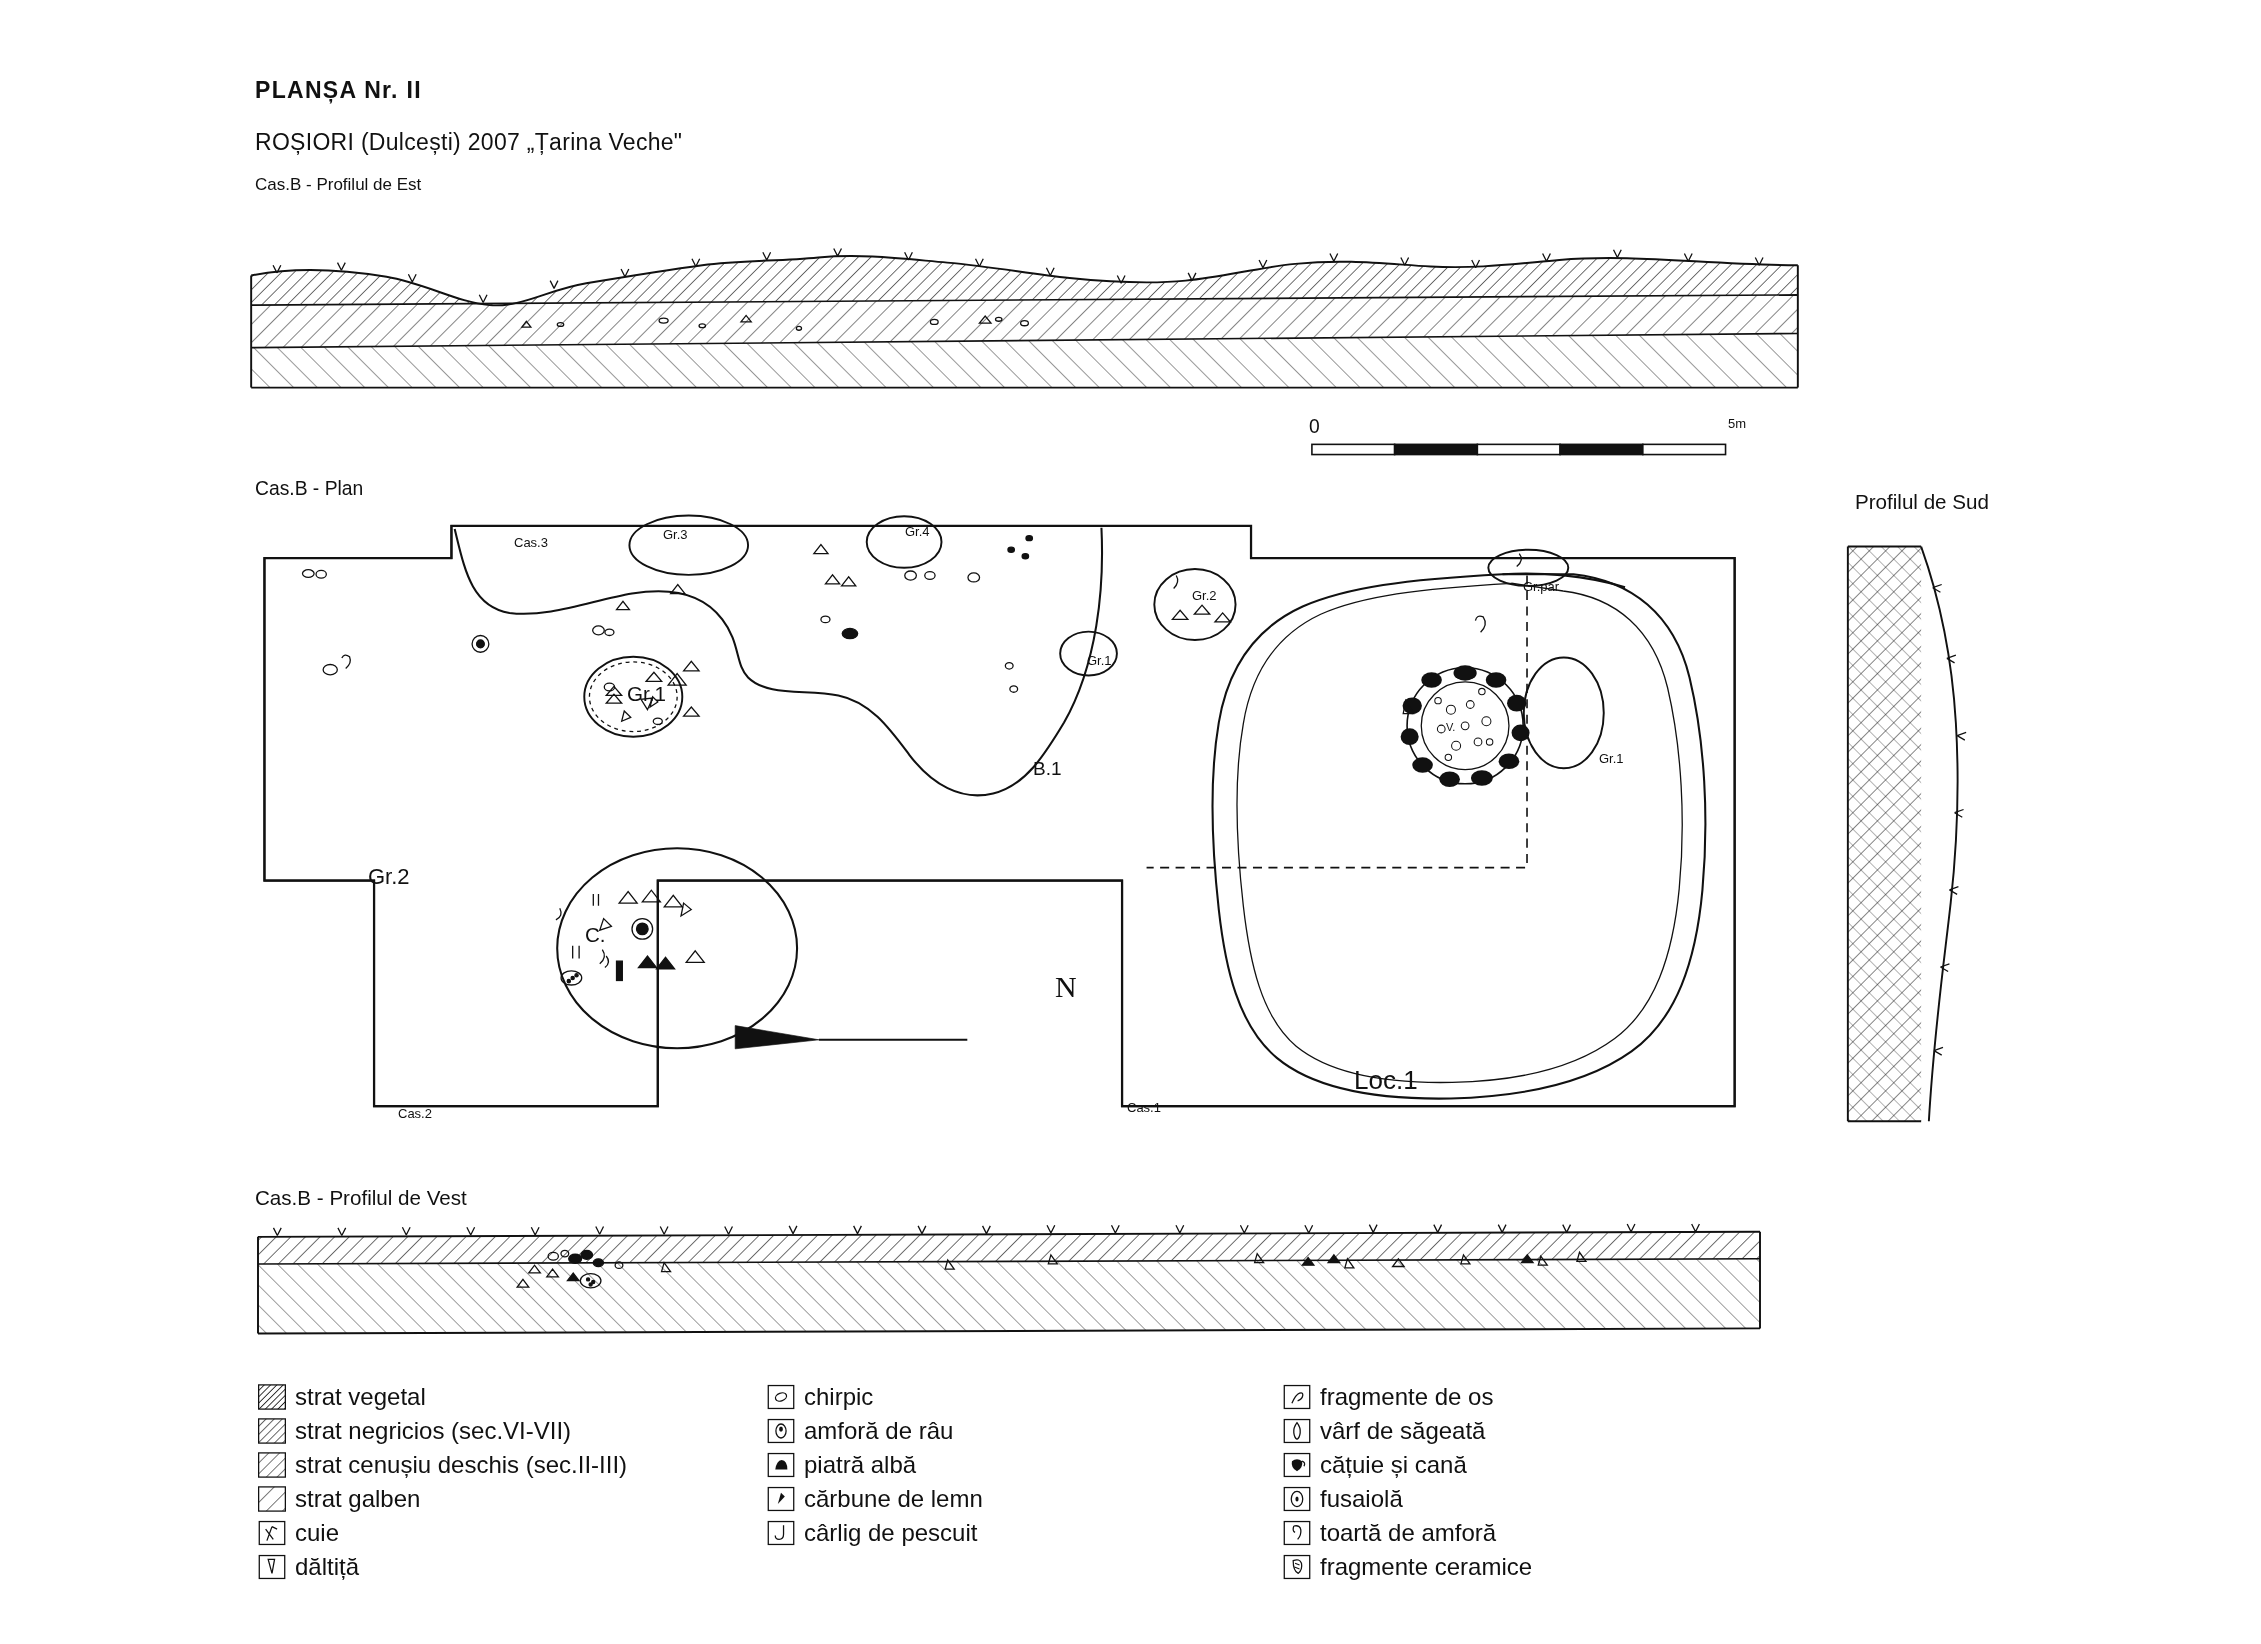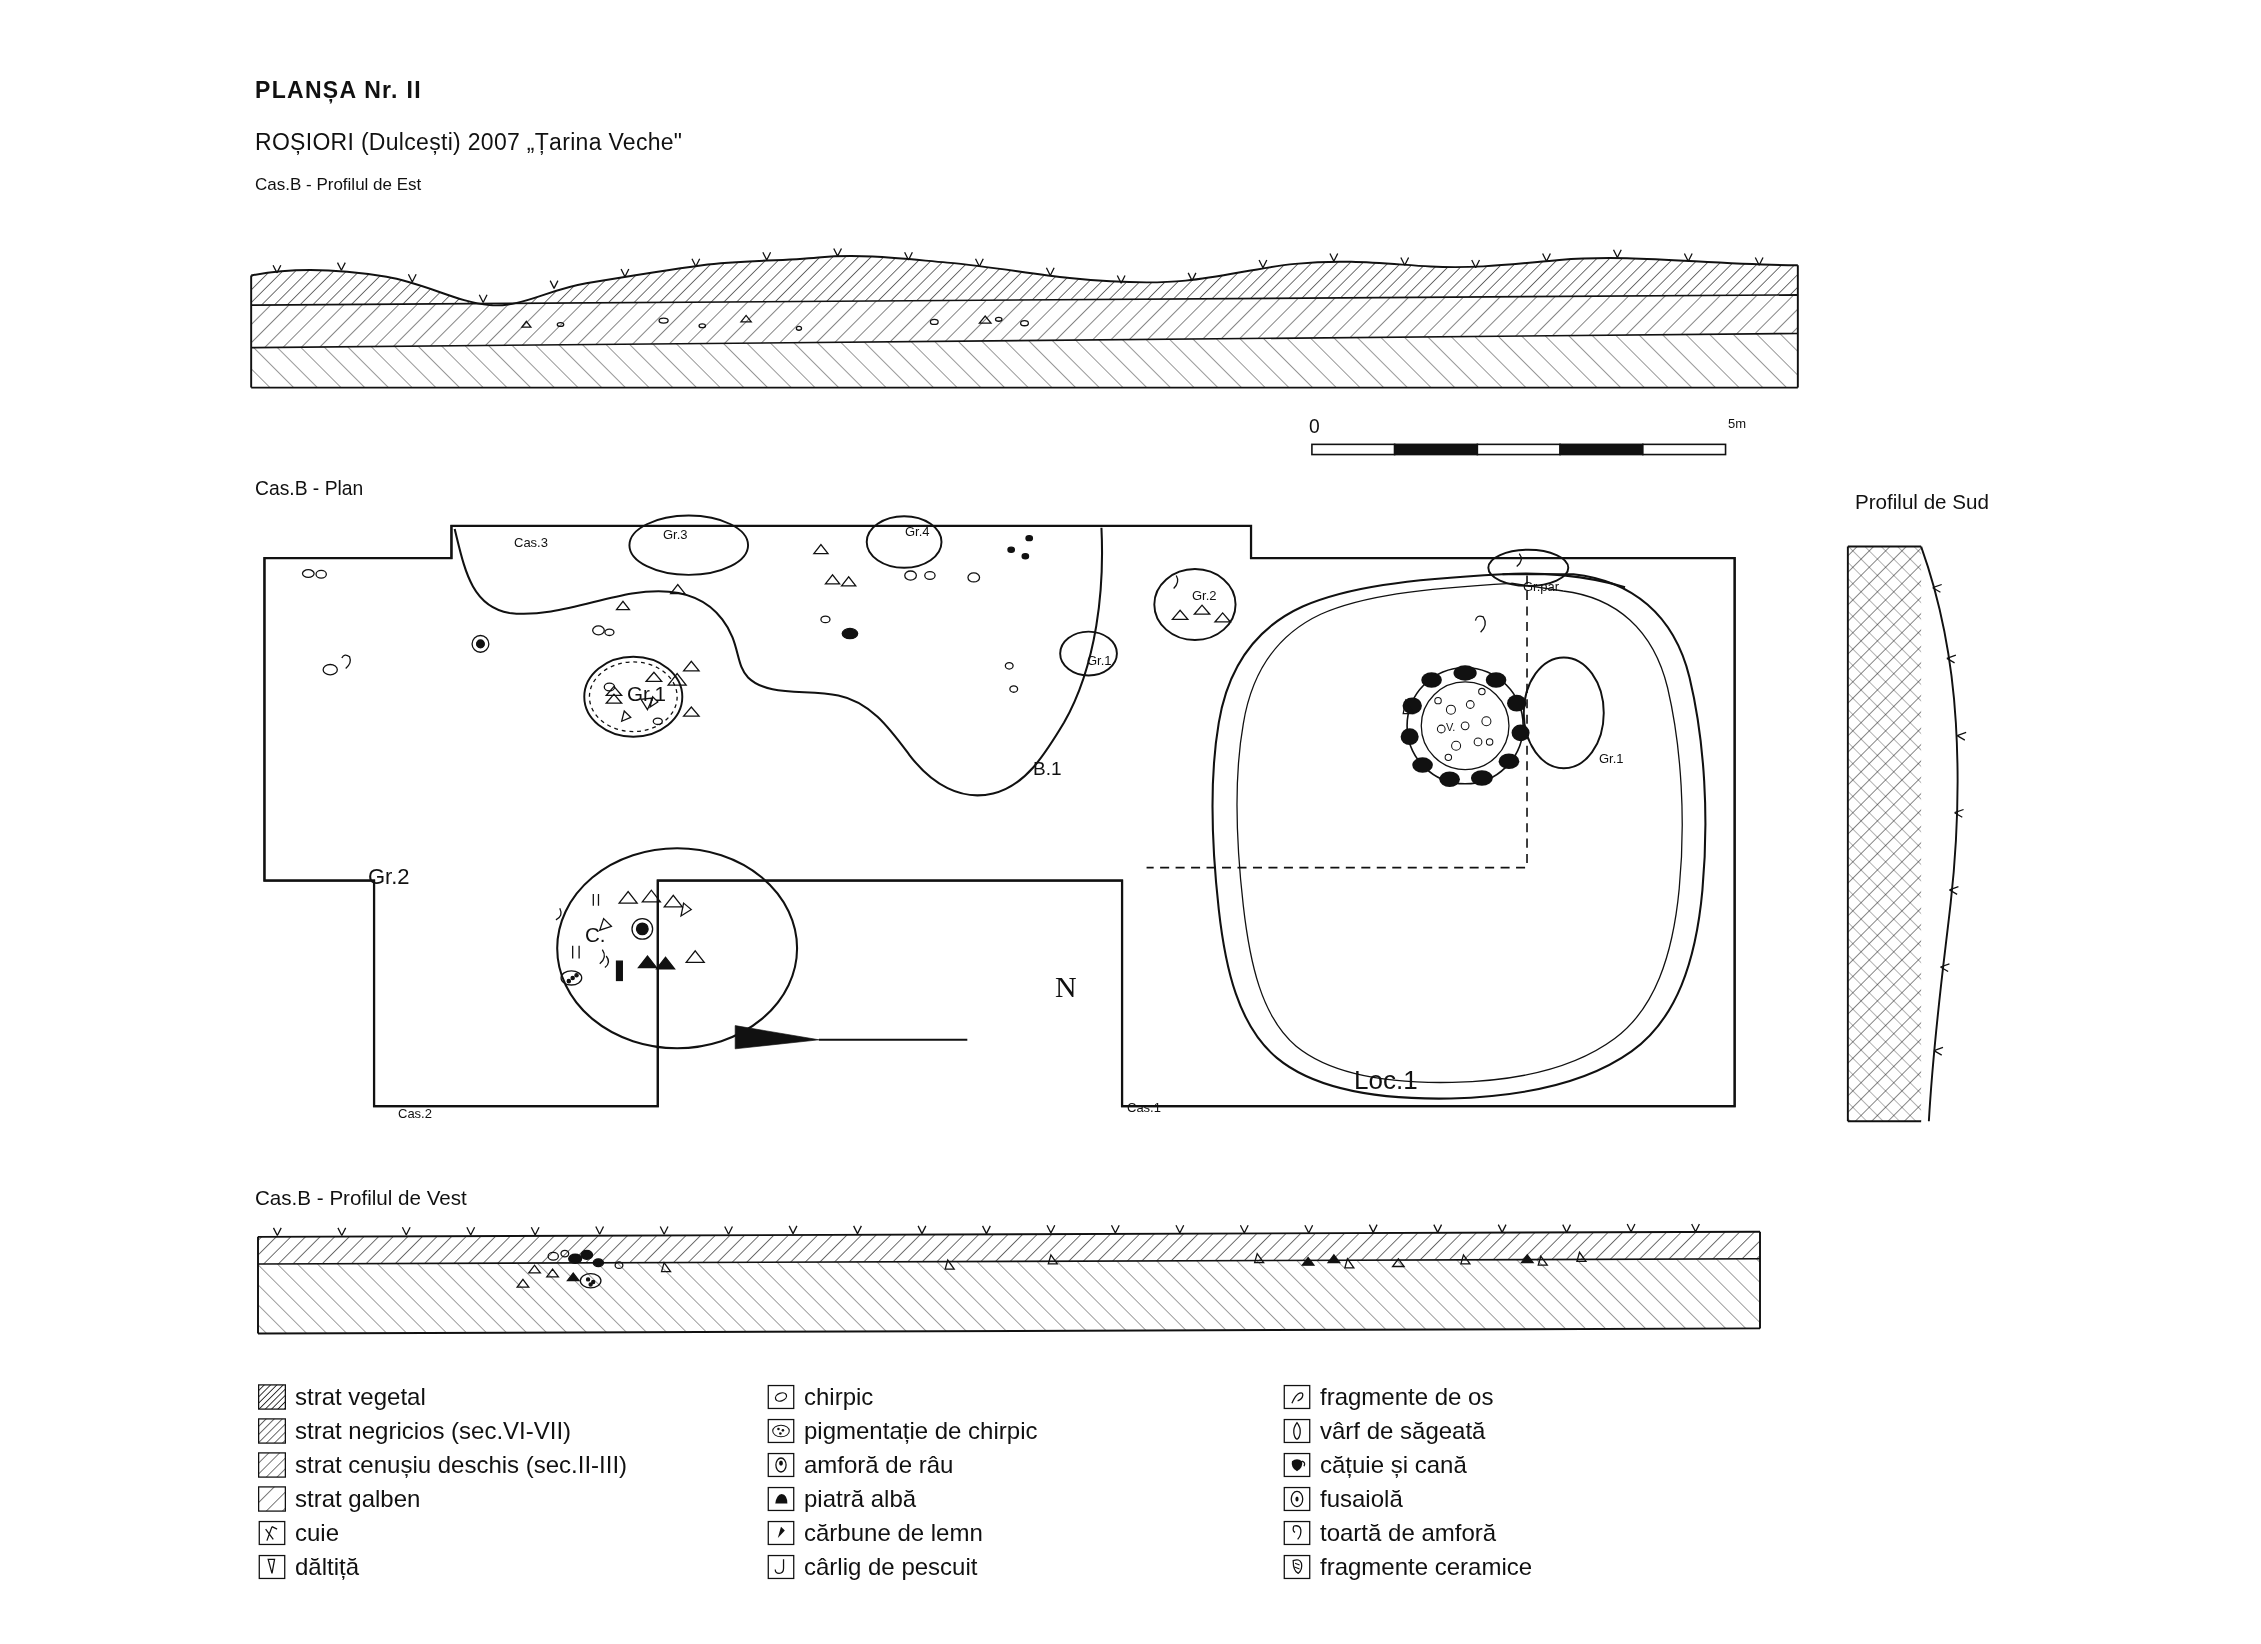--- a/index.html
+++ b/index.html
@@ -415,32 +415,20 @@
       <div class="lgrow">
         <div class="lgsym">
           <svg width="28" height="26" viewBox="0 0 44 40">
               <rect x="2" y="2" width="40" height="36" fill="none" stroke="#111" stroke-width="2"></rect>
               <ellipse cx="22" cy="20" rx="9" ry="6" fill="none" stroke="#111" stroke-width="2" transform="rotate(-20 22 20)"></ellipse>
             </svg>
         </div>
         <div class="lgtxt">chirpic</div>
       </div>
 
-      <div class="lgrow">
-        <div class="lgsym">
-          <svg width="28" height="26" viewBox="0 0 44 40">
-              <rect x="2" y="2" width="40" height="36" fill="none" stroke="#111" stroke-width="2"></rect>
-              <ellipse cx="22" cy="20" rx="13" ry="9" fill="none" stroke="#111" stroke-width="1.6"></ellipse>
-              <circle cx="18" cy="17" r="2" fill="#111"></circle>
-              <circle cx="25" cy="19" r="2" fill="#111"></circle>
-              <circle cx="21" cy="24" r="2" fill="#111"></circle>
-            </svg>
-        </div>
-        <div class="lgtxt">pigmentație de chirpic</div>
-      </div>
 
       <div class="lgrow">
         <div class="lgsym">
           <svg width="28" height="26" viewBox="0 0 44 40">
               <rect x="2" y="2" width="40" height="36" fill="none" stroke="#111" stroke-width="2"></rect>
               <ellipse cx="22" cy="20" rx="8" ry="11" fill="none" stroke="#111" stroke-width="2"></ellipse>
               <ellipse cx="22" cy="17" rx="3" ry="4" fill="#111"></ellipse>
             </svg>
         </div>
         <div class="lgtxt">amforă de râu</div>

